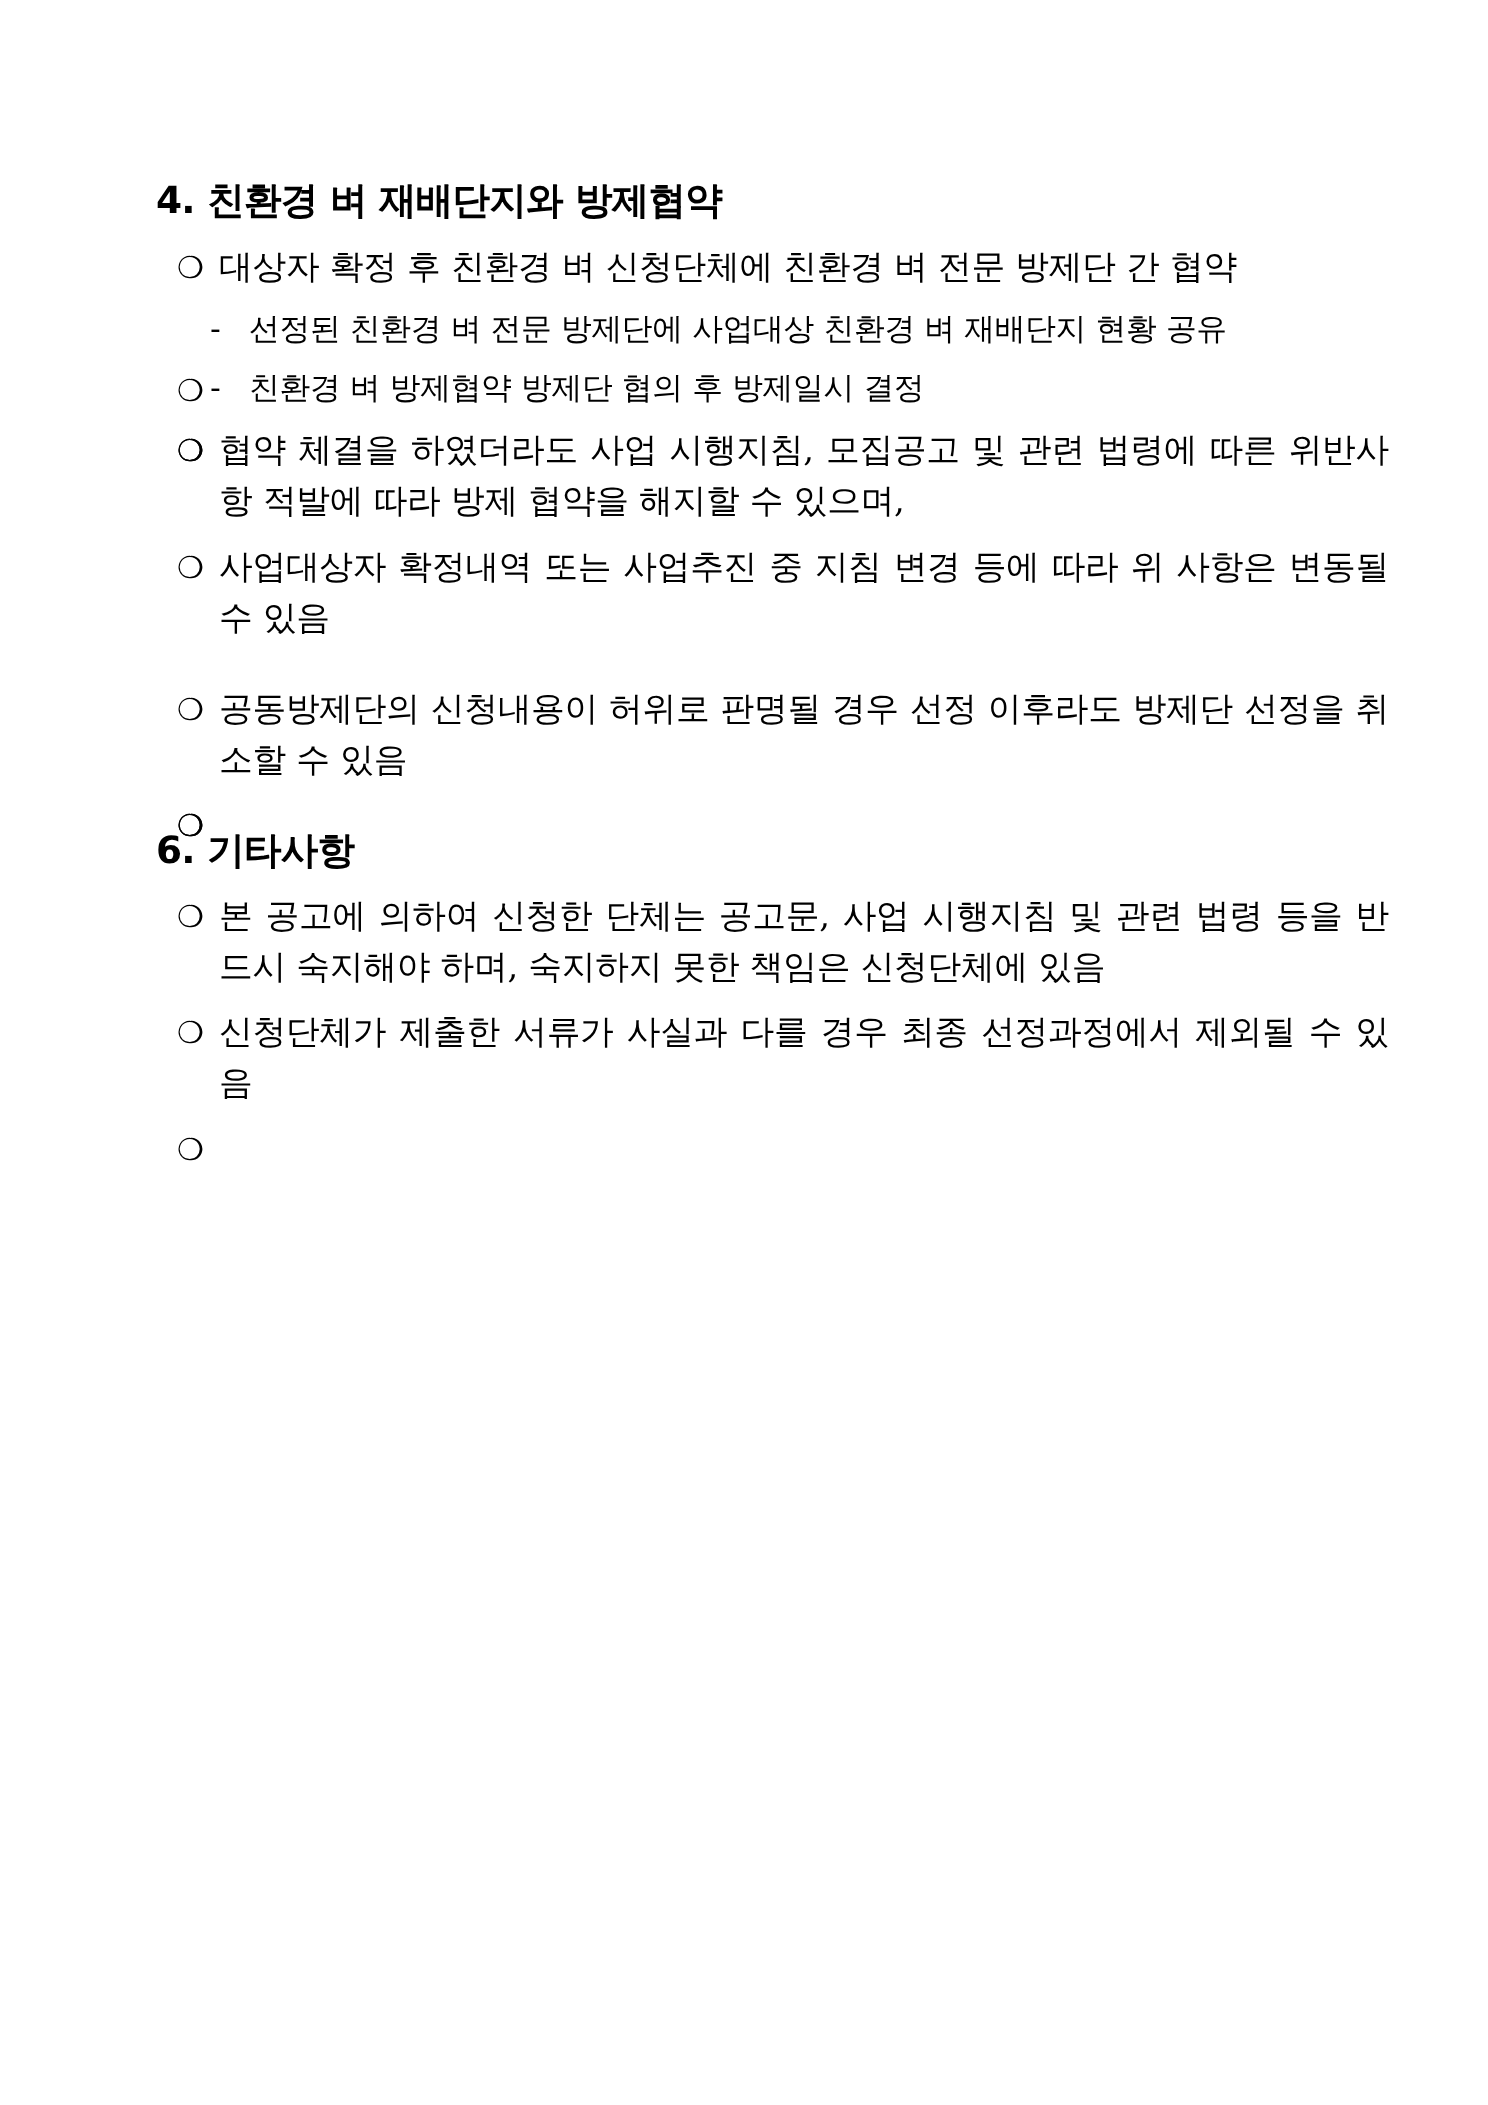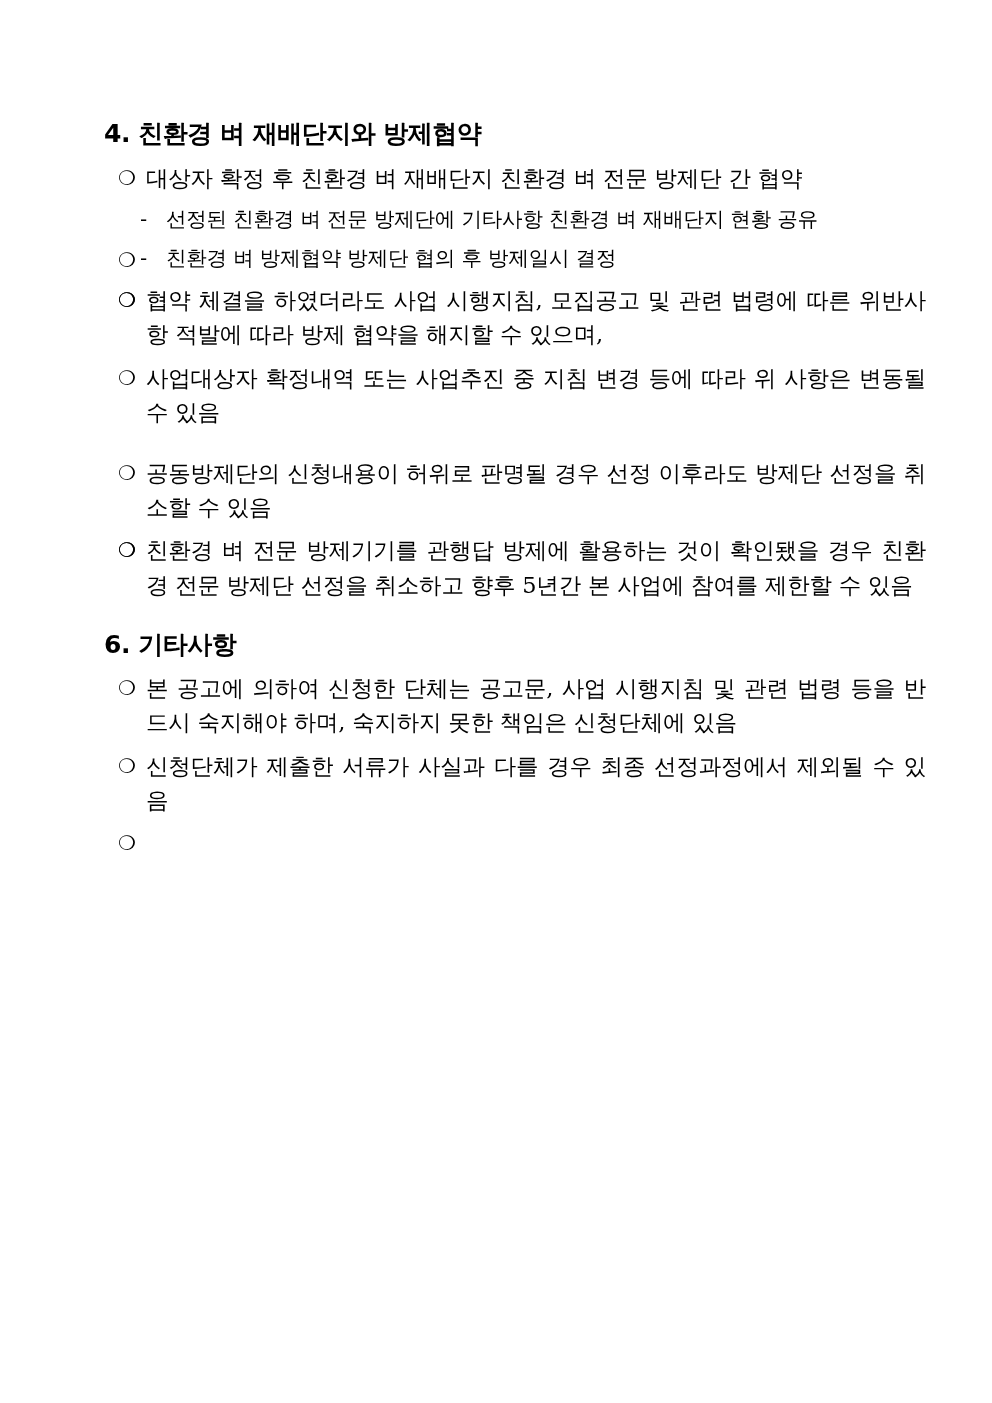--- a/index.html
+++ b/index.html
@@ -83,25 +83,25 @@
 <div class="page">
 
   <div class="section">
     <h2 class="section-heading">
       <span class="num">4.</span>
       <span>친환경 벼 재배단지와 방제협약</span>
     </h2>
     <ul class="bullet-list">
       <li class="bullet-item">
         <span class="marker">❍</span>
-        <span>대상자 확정 후 친환경 벼 재배단지 친환경 벼 전문 방제단 간 협약</span>
+        <span>대상자 확정 후 친환경 벼 신청단체에 친환경 벼 전문 방제단 간 협약</span>
       </li>
       <li class="sub-item">
         <span class="marker">-</span>
-        <span>선정된 친환경 벼 전문 방제단에 기타사항 친환경 벼 재배단지 현황 공유</span>
+        <span>선정된 친환경 벼 전문 방제단에 사업대상 친환경 벼 재배단지 현황 공유</span>
       </li>
       <li class="bullet-item">
         <span class="marker">❍</span>
       </li>
       <li class="sub-item">
         <span class="marker">-</span>
         <span>친환경 벼 방제협약 방제단 협의 후 방제일시 결정</span>
       </li>
       <li class="bullet-item">
         <span class="marker">❍</span>
@@ -123,21 +123,20 @@
     <ul class="bullet-list">
       <li class="bullet-item">
         <span class="marker">❍</span>
         <span>공동방제단의 신청내용이 허위로 판명될 경우 선정 이후라도 방제단 선정을 취소할 수 있음</span>
       </li>
       <li class="bullet-item">
         <span class="marker">❍</span>
       </li>
       <li class="bullet-item">
         <span class="marker">❍</span>
-        <span>친환경 벼 전문 방제기기를 관행답 방제에 활용하는 것이 확인됐을 경우 친환경 전문 방제단 선정을 취소하고 향후 5년간 본 사업에 참여를 제한할 수 있음</span>
       </li>
     </ul>
   </div>
 
   <div class="gap-lg"></div>
 
   <div class="section">
     <h2 class="section-heading">
       <span class="num">6.</span>
       <span>기타사항</span>

